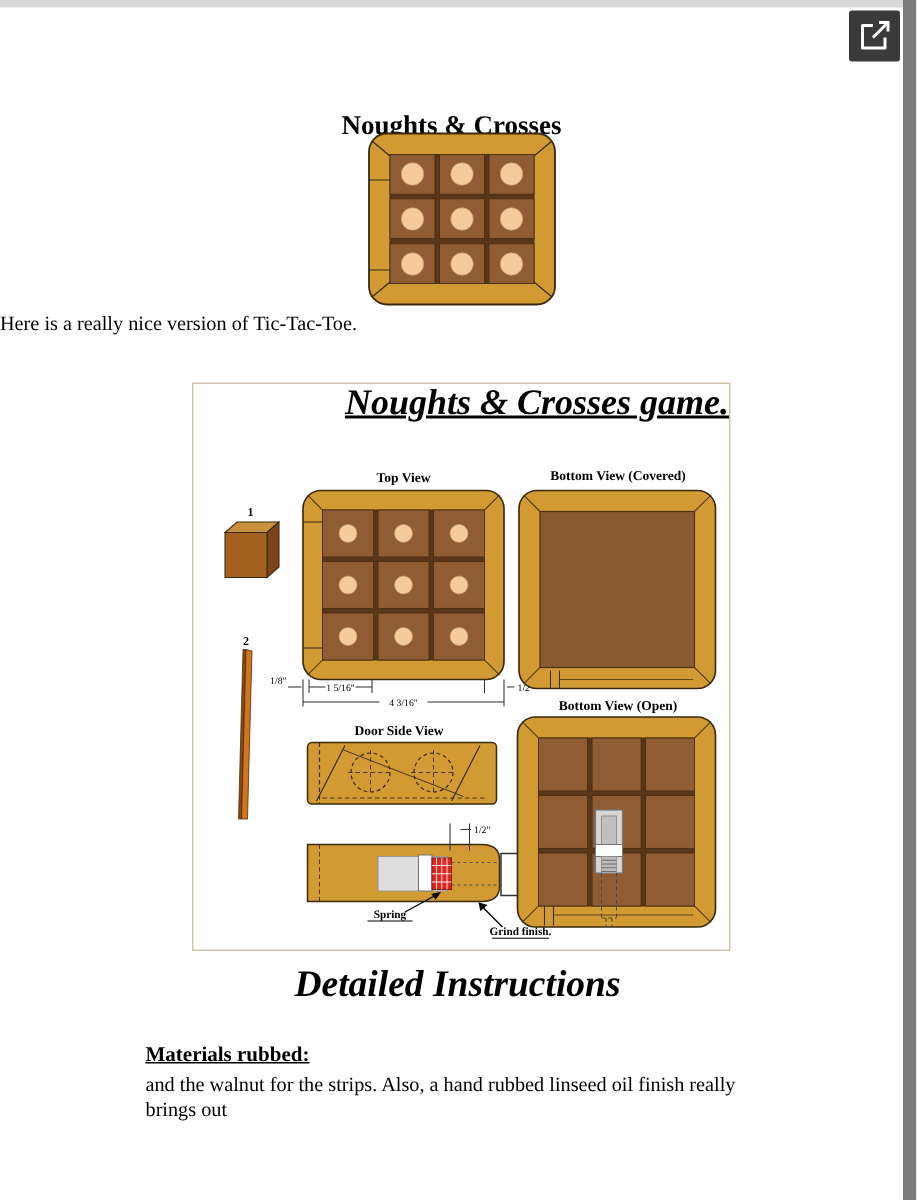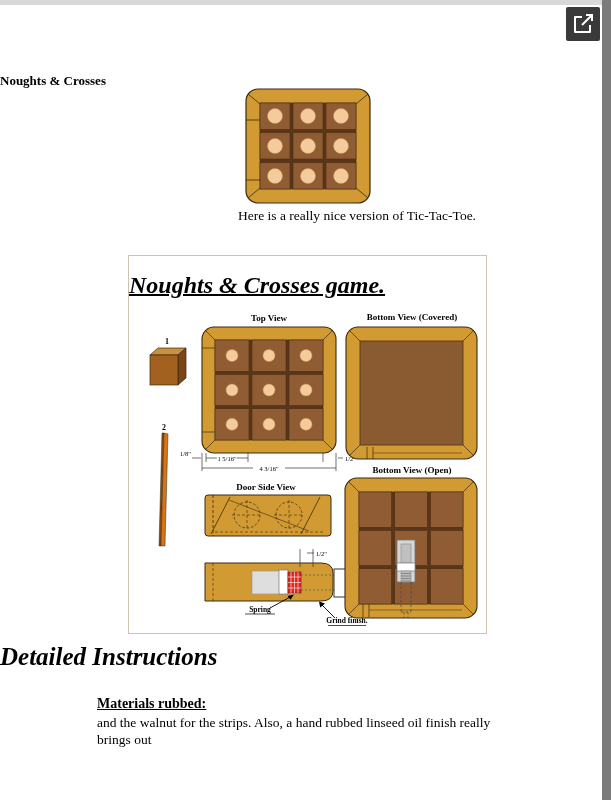--- a/index.html
+++ b/index.html
@@ -2,31 +2,31 @@
 <html><head>
 <meta charset="utf-8">
 <style>
   html,body{margin:0;padding:0;background:#fff;}
   #page{position:relative;width:611px;height:800px;background:#fff;overflow:hidden;
         font-family:"Liberation Serif",serif;color:#000;}
   .top-strip{position:absolute;left:0;top:0;width:611px;height:5px;background:#d8d8d8;}
   .scrollbar{position:absolute;right:0;top:0;width:9px;height:800px;background:#7b7b7b;}
   .open-btn{position:absolute;left:566px;top:7px;width:34px;height:34px;background:#3a3a3a;
             border-radius:2px;cursor:pointer;display:flex;align-items:center;justify-content:center;}
-  .photo-title{position:absolute;left:0;top:73px;width:602px;
-               font-weight:bold;font-size:13px;}
+  .photo-title{position:absolute;left:0;top:73px;width:602px;text-align:center;
+               font-weight:bold;font-size:18px;}
   .photo-svg{position:absolute;left:242px;top:87px;}
-  .intro{position:absolute;left:0;width:476px;text-align:right;font-size:13.5px;}
+  .intro{position:absolute;left:0;width:476px;text-align:left;font-size:13.5px;}
   .intro.l1{top:208px;} .intro.l2{top:225px;}
   .diagram-box{position:absolute;left:128px;top:255px;width:357px;height:377px;
                border:1px solid #cfc3ae;background:#fff;}
-  .diagram-title{margin-top:16px;text-align:left;font-size:24px;font-weight:bold;
+  .diagram-title{margin-top:0;text-align:right;font-size:24px;font-weight:bold;
                  font-style:italic;text-decoration:underline;text-decoration-thickness:2px;}
   .diagram-svg{position:absolute;left:0;top:50px;}
-  .detailed{position:absolute;left:0;top:643px;width:610px;text-align:left;
+  .detailed{position:absolute;left:0;top:643px;width:610px;text-align:center;
             font-size:25px;font-weight:bold;font-style:italic;}
   .materials-h{position:absolute;left:97px;top:696px;font-size:14px;font-weight:bold;
                text-decoration:underline;}
   .materials-body{position:absolute;left:97px;top:714px;width:430px;font-size:13.5px;
                   line-height:17px;}
   svg text{font-family:"Liberation Serif",serif;}
 </style>
 </head>
 <body>
 

